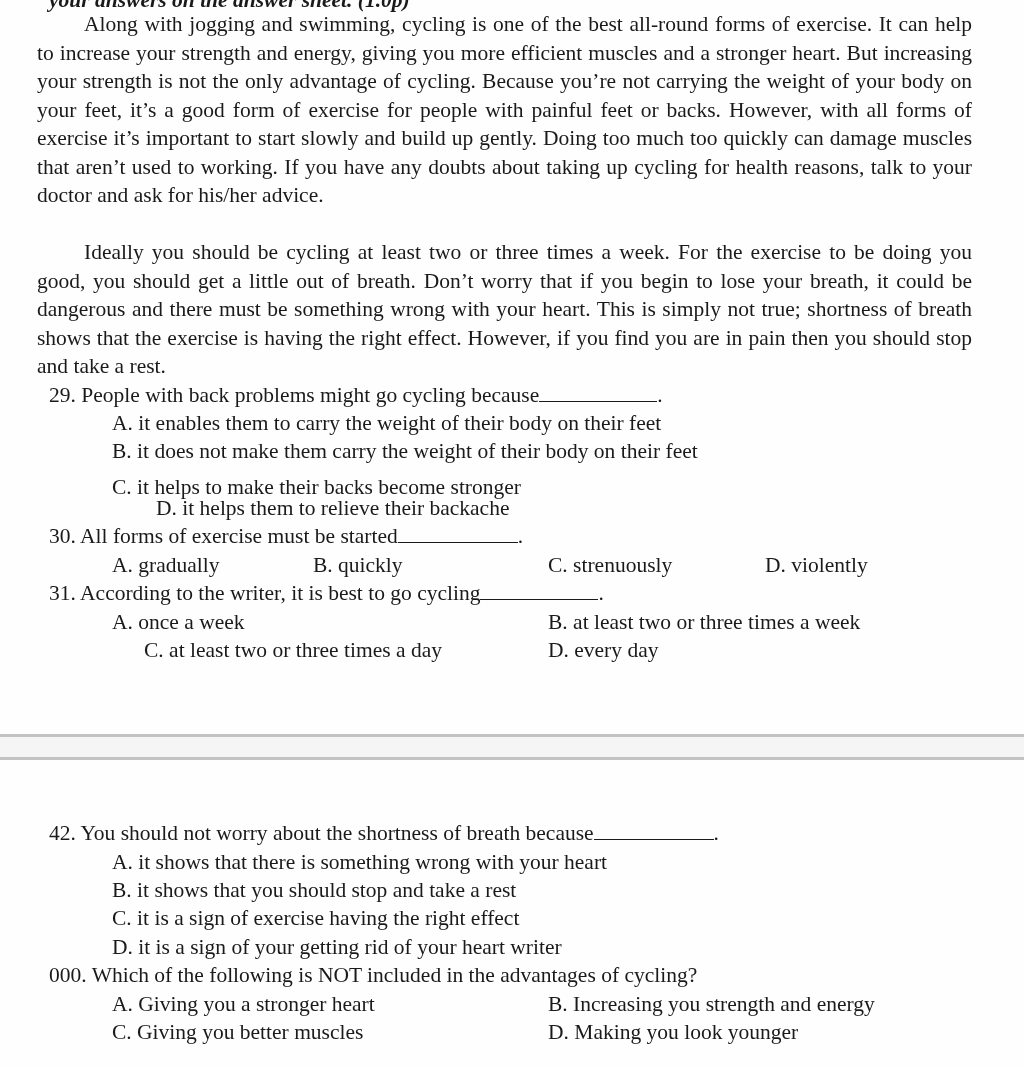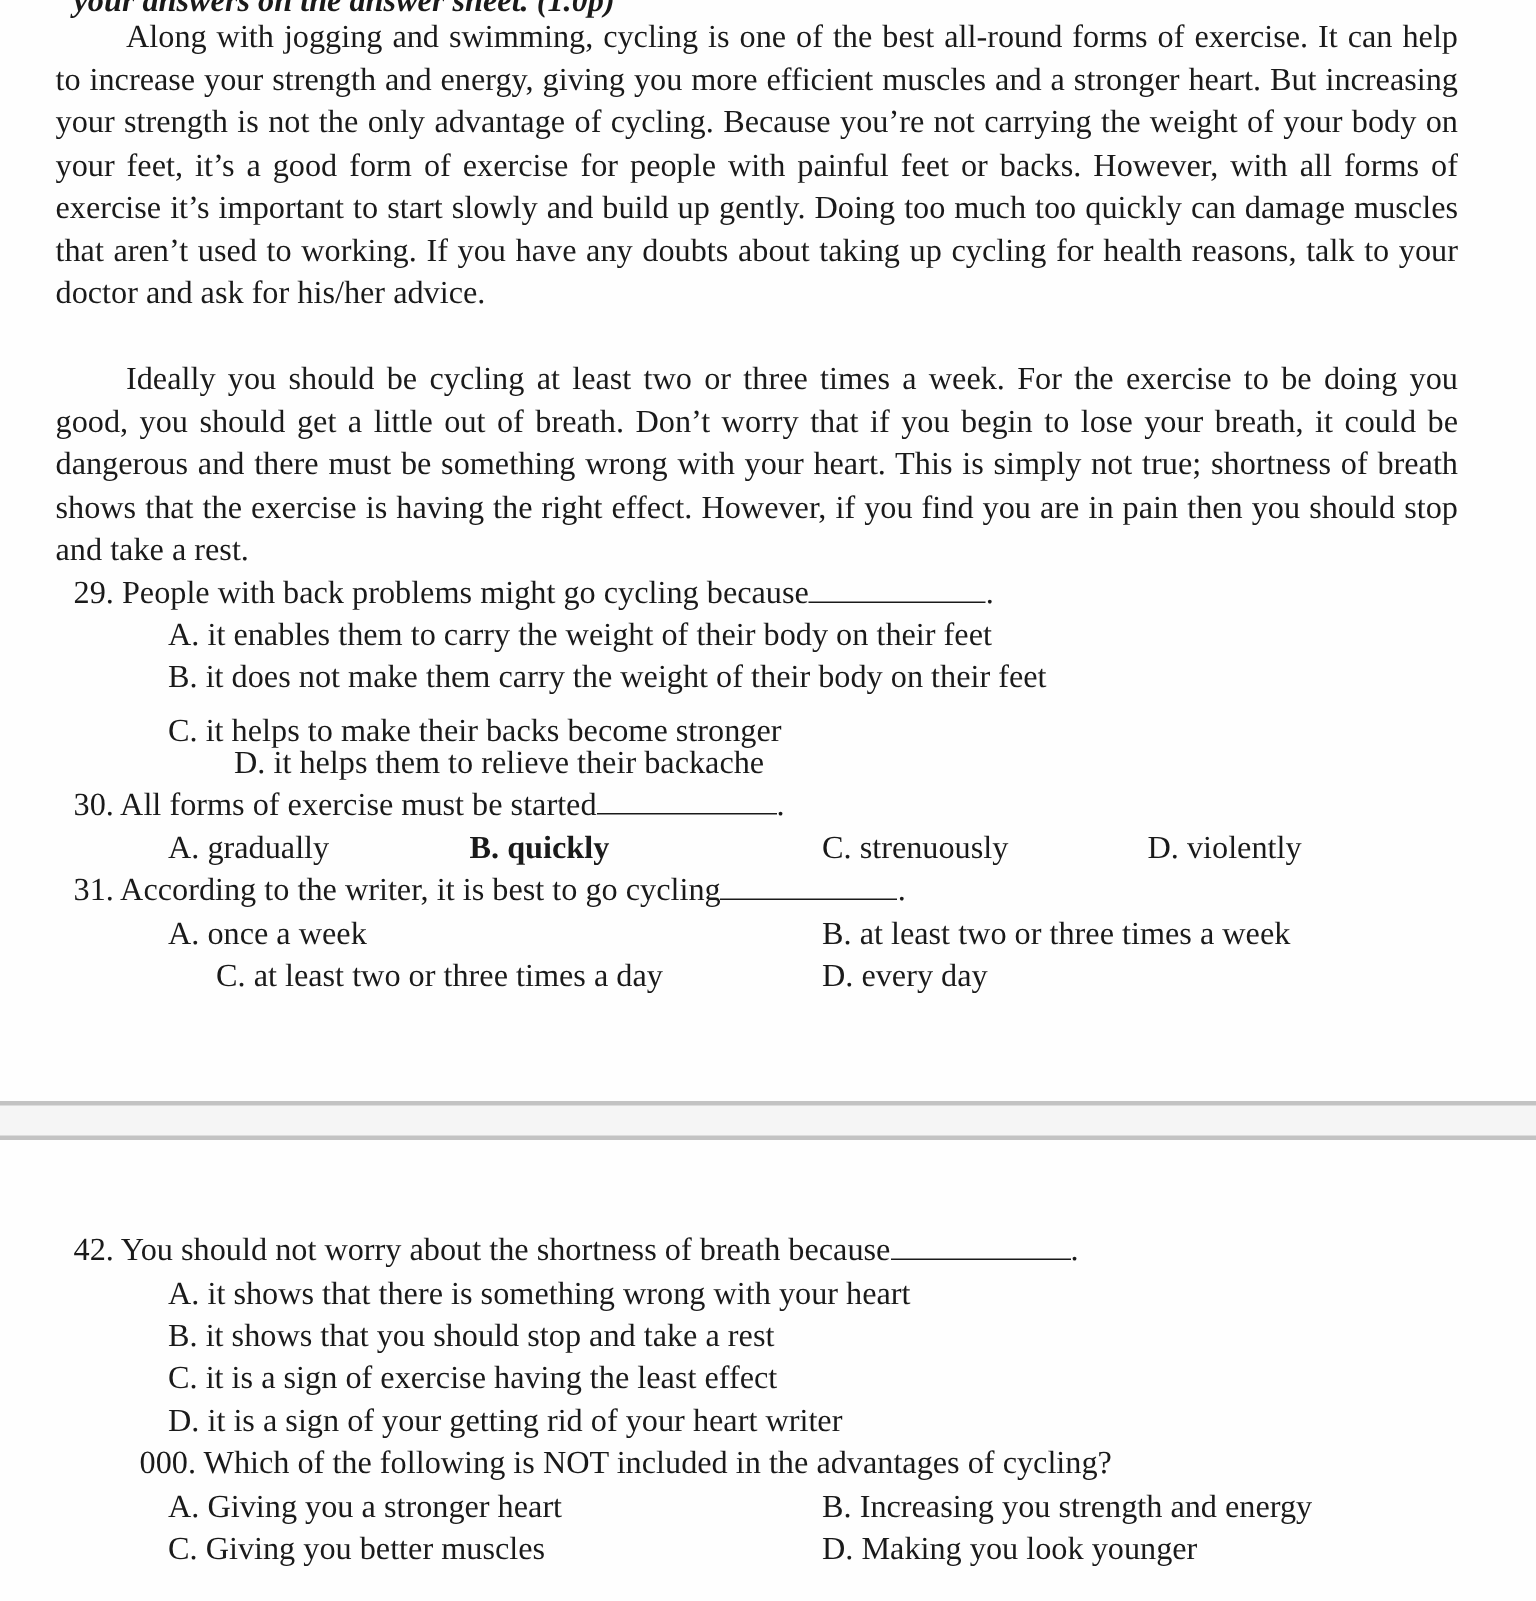--- a/index.html
+++ b/index.html
@@ -46,21 +46,21 @@
   <div class="line opt" style="top:423px;"><span>A.</span> <span>it enables them to carry the weight of their body on their feet</span></div>
   <div class="line opt" style="top:451px;"><span>B.</span> <span>it does not make them carry the weight of their body on their feet</span></div>
   <div class="line opt" style="top:487px;"><span>C.</span> <span>it helps to make their backs become stronger</span></div>
   <div class="line opt" style="top:508px;margin-left:44px;"><span>D.</span> <span>it helps them to relieve their backache</span></div>
 
   <div class="line q" style="top:536px;">
     <span>30.</span>
     <span>All forms of exercise must be started</span><span class="blank" style="width:120px;"></span><span>.</span>
   </div>
   <div class="line opt" style="top:565px;"><span>A.</span> <span>gradually</span></div>
-  <div class="line colB4" style="top:565px;font-weight:bold;"><span>B.</span> <span>quickly</span></div>
+  <div class="line colB4" style="top:565px;"><span>B.</span> <span>quickly</span></div>
   <div class="line col2" style="top:565px;"><span>C.</span> <span>strenuously</span></div>
   <div class="line colD4" style="top:565px;"><span>D.</span> <span>violently</span></div>
 
   <div class="line q" style="top:593px;">
     <span>31.</span>
     <span>According to the writer, it is best to go cycling</span><span class="blank" style="width:118px;"></span><span>.</span>
   </div>
   <div class="line opt" style="top:622px;"><span>A.</span> <span>once a week</span></div>
   <div class="line col2" style="top:622px;"><span>B.</span> <span>at least two or three times a week</span></div>
   <div class="line opt" style="top:650px;margin-left:32px;"><span>C.</span> <span>at least two or three times a day</span></div>
@@ -70,24 +70,24 @@
 <div class="sep"></div>
 
 <div class="page seg2">
 
   <div class="line q" style="top:0px;">
     <span>42.</span>
     <span>You should not worry about the shortness of breath because</span><span class="blank" style="width:120px;"></span><span>.</span>
   </div>
   <div class="line opt" style="top:29px;"><span>A.</span> <span>it shows that there is something wrong with your heart</span></div>
   <div class="line opt" style="top:57px;"><span>B.</span> <span>it shows that you should stop and take a rest</span></div>
-  <div class="line opt" style="top:85px;"><span>C.</span> <span>it is a sign of exercise having the least effect</span></div>
+  <div class="line opt" style="top:85px;"><span>C.</span> <span>it is a sign of exercise having the right effect</span></div>
   <div class="line opt" style="top:114px;"><span>D.</span> <span>it is a sign of your getting rid of your heart writer</span></div>
 
-  <div class="line q" style="top:142px;margin-left:44px;">
+  <div class="line q" style="top:142px;">
     <span>000.</span>
     <span>Which of the following is NOT included in the advantages of cycling?</span>
   </div>
   <div class="line opt" style="top:171px;"><span>A.</span> <span>Giving you a stronger heart</span></div>
   <div class="line col2" style="top:171px;"><span>B.</span> <span>Increasing you strength and energy</span></div>
   <div class="line opt" style="top:199px;"><span>C.</span> <span>Giving you better muscles</span></div>
   <div class="line col2" style="top:199px;"><span>D.</span> <span>Making you look younger</span></div>
 </div>
 
 </body></html>

